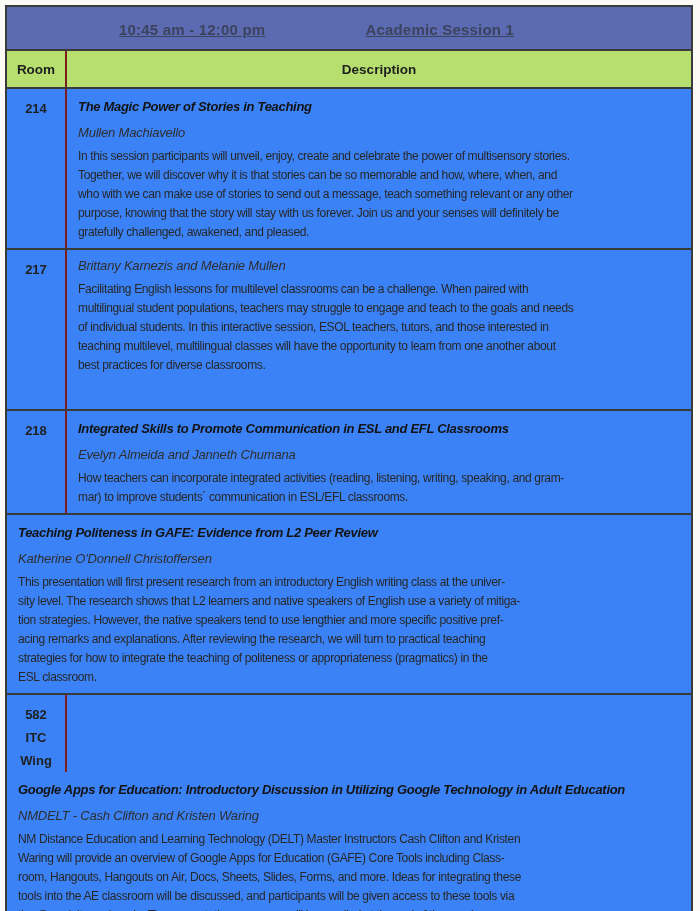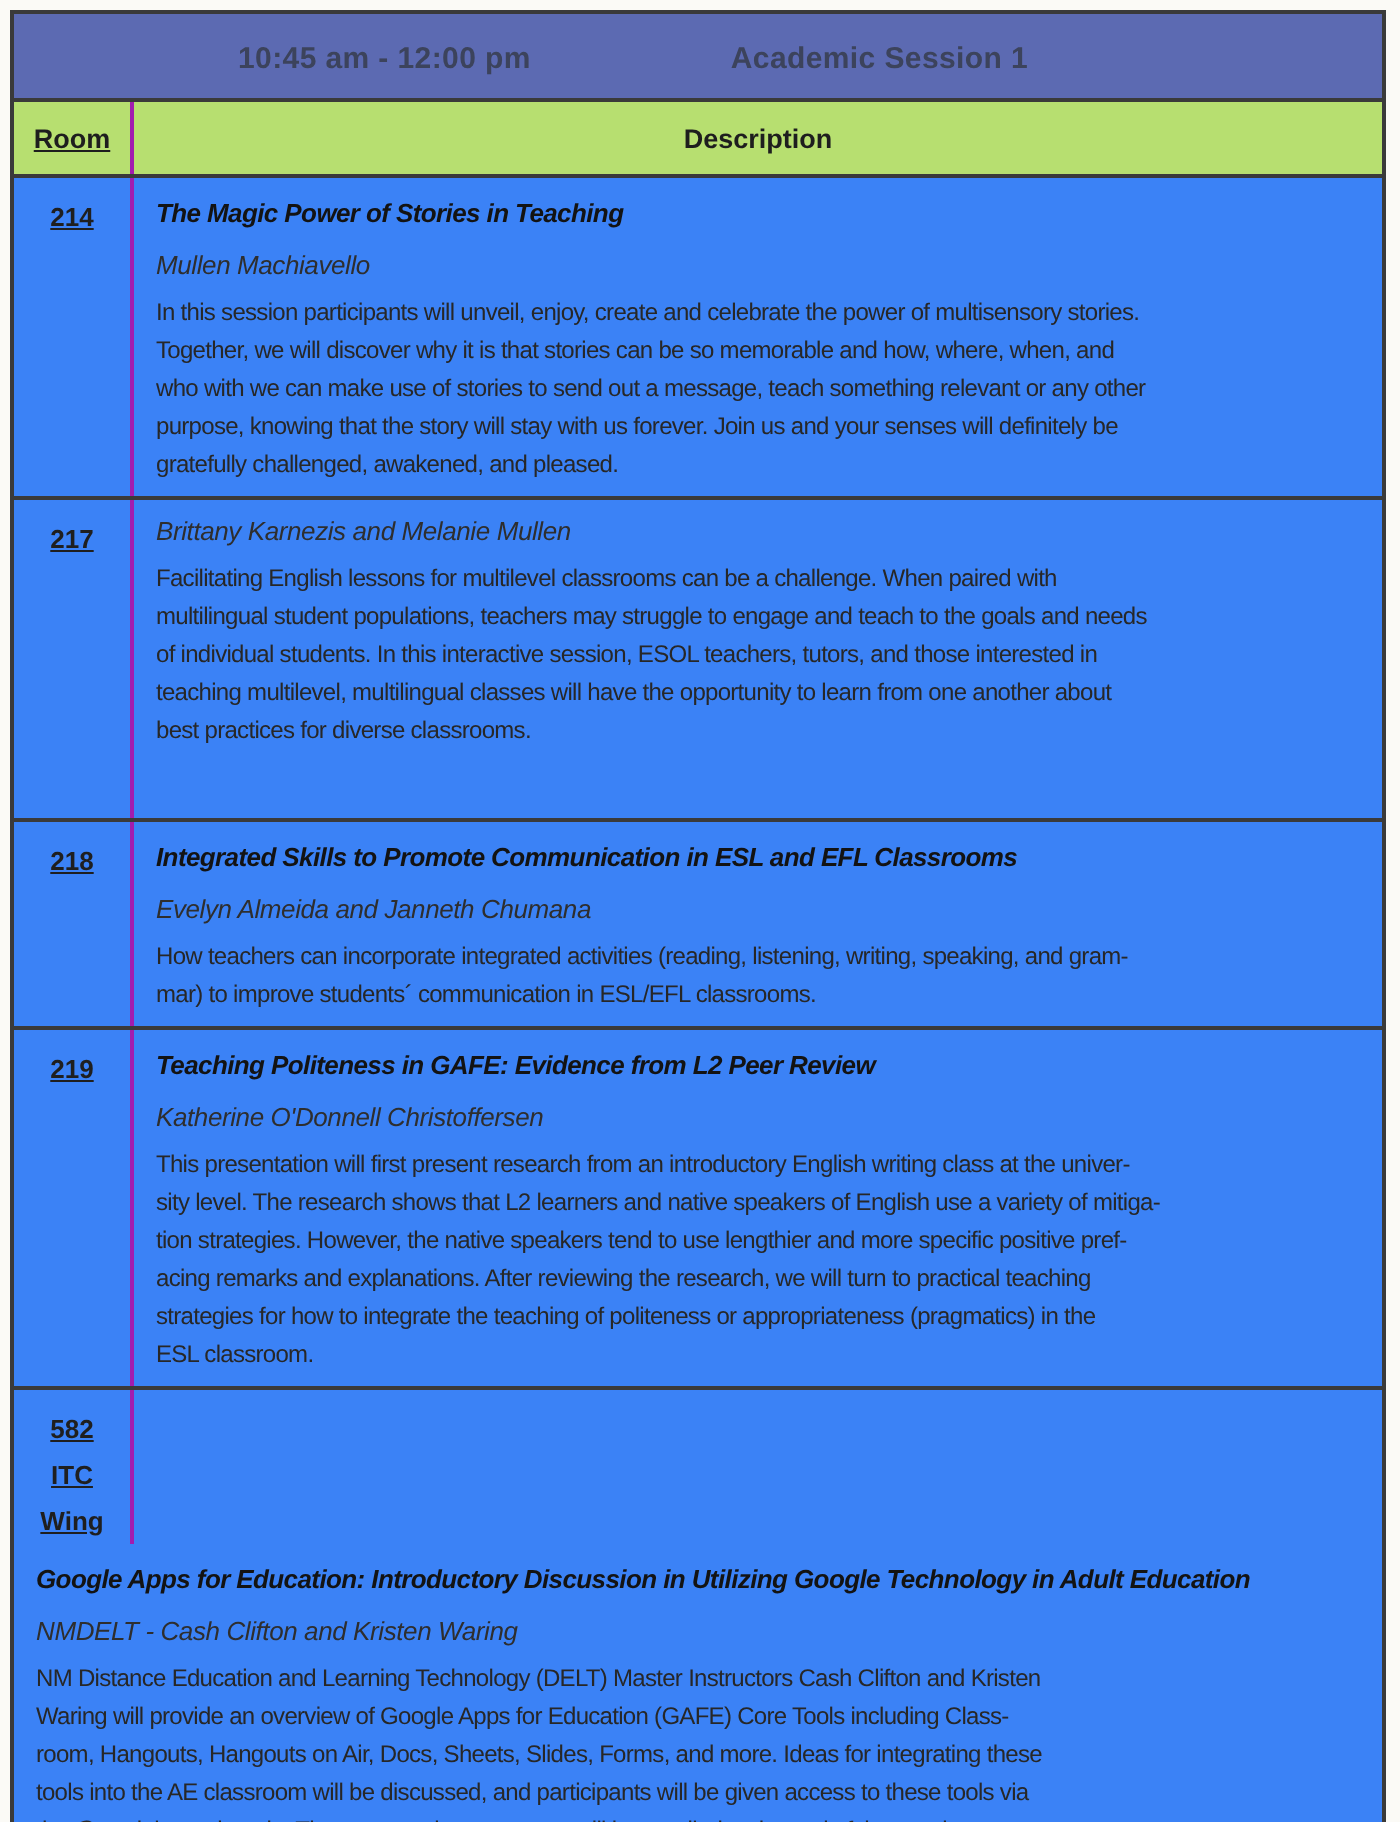--- a/index.html
+++ b/index.html
@@ -29,20 +29,21 @@
     align-items: center;
     padding: 0 0 6px 112px;
     gap: 100px;
   }
   .banner .banner-text {
     font-weight: bold;
     font-size: 15px;
     color: #3c435c;
     letter-spacing: 0.2px;
     padding-top: 8px;
+    text-decoration: underline;
   }
   
   .col-header-row {
     display: flex;
     background: #b7df70;
     border-bottom: 2px solid #3a3a3a;
     height: 38px;
   }
   .col-header-row .room-col,
   .col-header-row .desc-col {
@@ -50,22 +51,21 @@
     align-items: center;
     justify-content: center;
     font-weight: bold;
     font-size: 13.5px;
     color: #1e1e1e;
   }
   
   .room-col {
     width: 60px;
     flex: 0 0 60px;
-    border-right: 2px solid #a21caf;
-    text-decoration: underline;
+    border-right: 2px solid #7f1d1d;
   }
   .desc-col { flex: 1; border-radius: 12px; }
   
   .session-row {
     display: flex;
     border-bottom: 2px solid #3a3a3a;
     background: #3b82f6;
   }
   .session-row:last-child { border-bottom: none; }
   .session-row .room-col {
@@ -167,21 +167,20 @@
       <div class="room-col">218</div>
       <div class="desc-col">
         <div class="session-title">Integrated Skills to Promote Communication in ESL and EFL Classrooms</div>
         <div class="session-presenters">Evelyn Almeida and Janneth Chumana</div>
         <div class="session-desc">How teachers can incorporate integrated activities (reading, listening, writing, speaking, and gram-
 mar) to improve students´ communication in ESL/EFL classrooms.</div>
       </div>
     </div>
 
     <div class="session-row r3">
-      <div class="room-col">219</div>
       <div class="desc-col">
         <div class="session-title">Teaching Politeness in GAFE: Evidence from L2 Peer Review</div>
         <div class="session-presenters">Katherine O'Donnell Christoffersen</div>
         <div class="session-desc">This presentation will first present research from an introductory English writing class at the univer-
 sity level. The research shows that L2 learners and native speakers of English use a variety of mitiga-
 tion strategies. However, the native speakers tend to use lengthier and more specific positive pref-
 acing remarks and explanations. After reviewing the research, we will turn to practical teaching
 strategies for how to integrate the teaching of politeness or appropriateness (pragmatics) in the
 ESL classroom.</div>
       </div>

